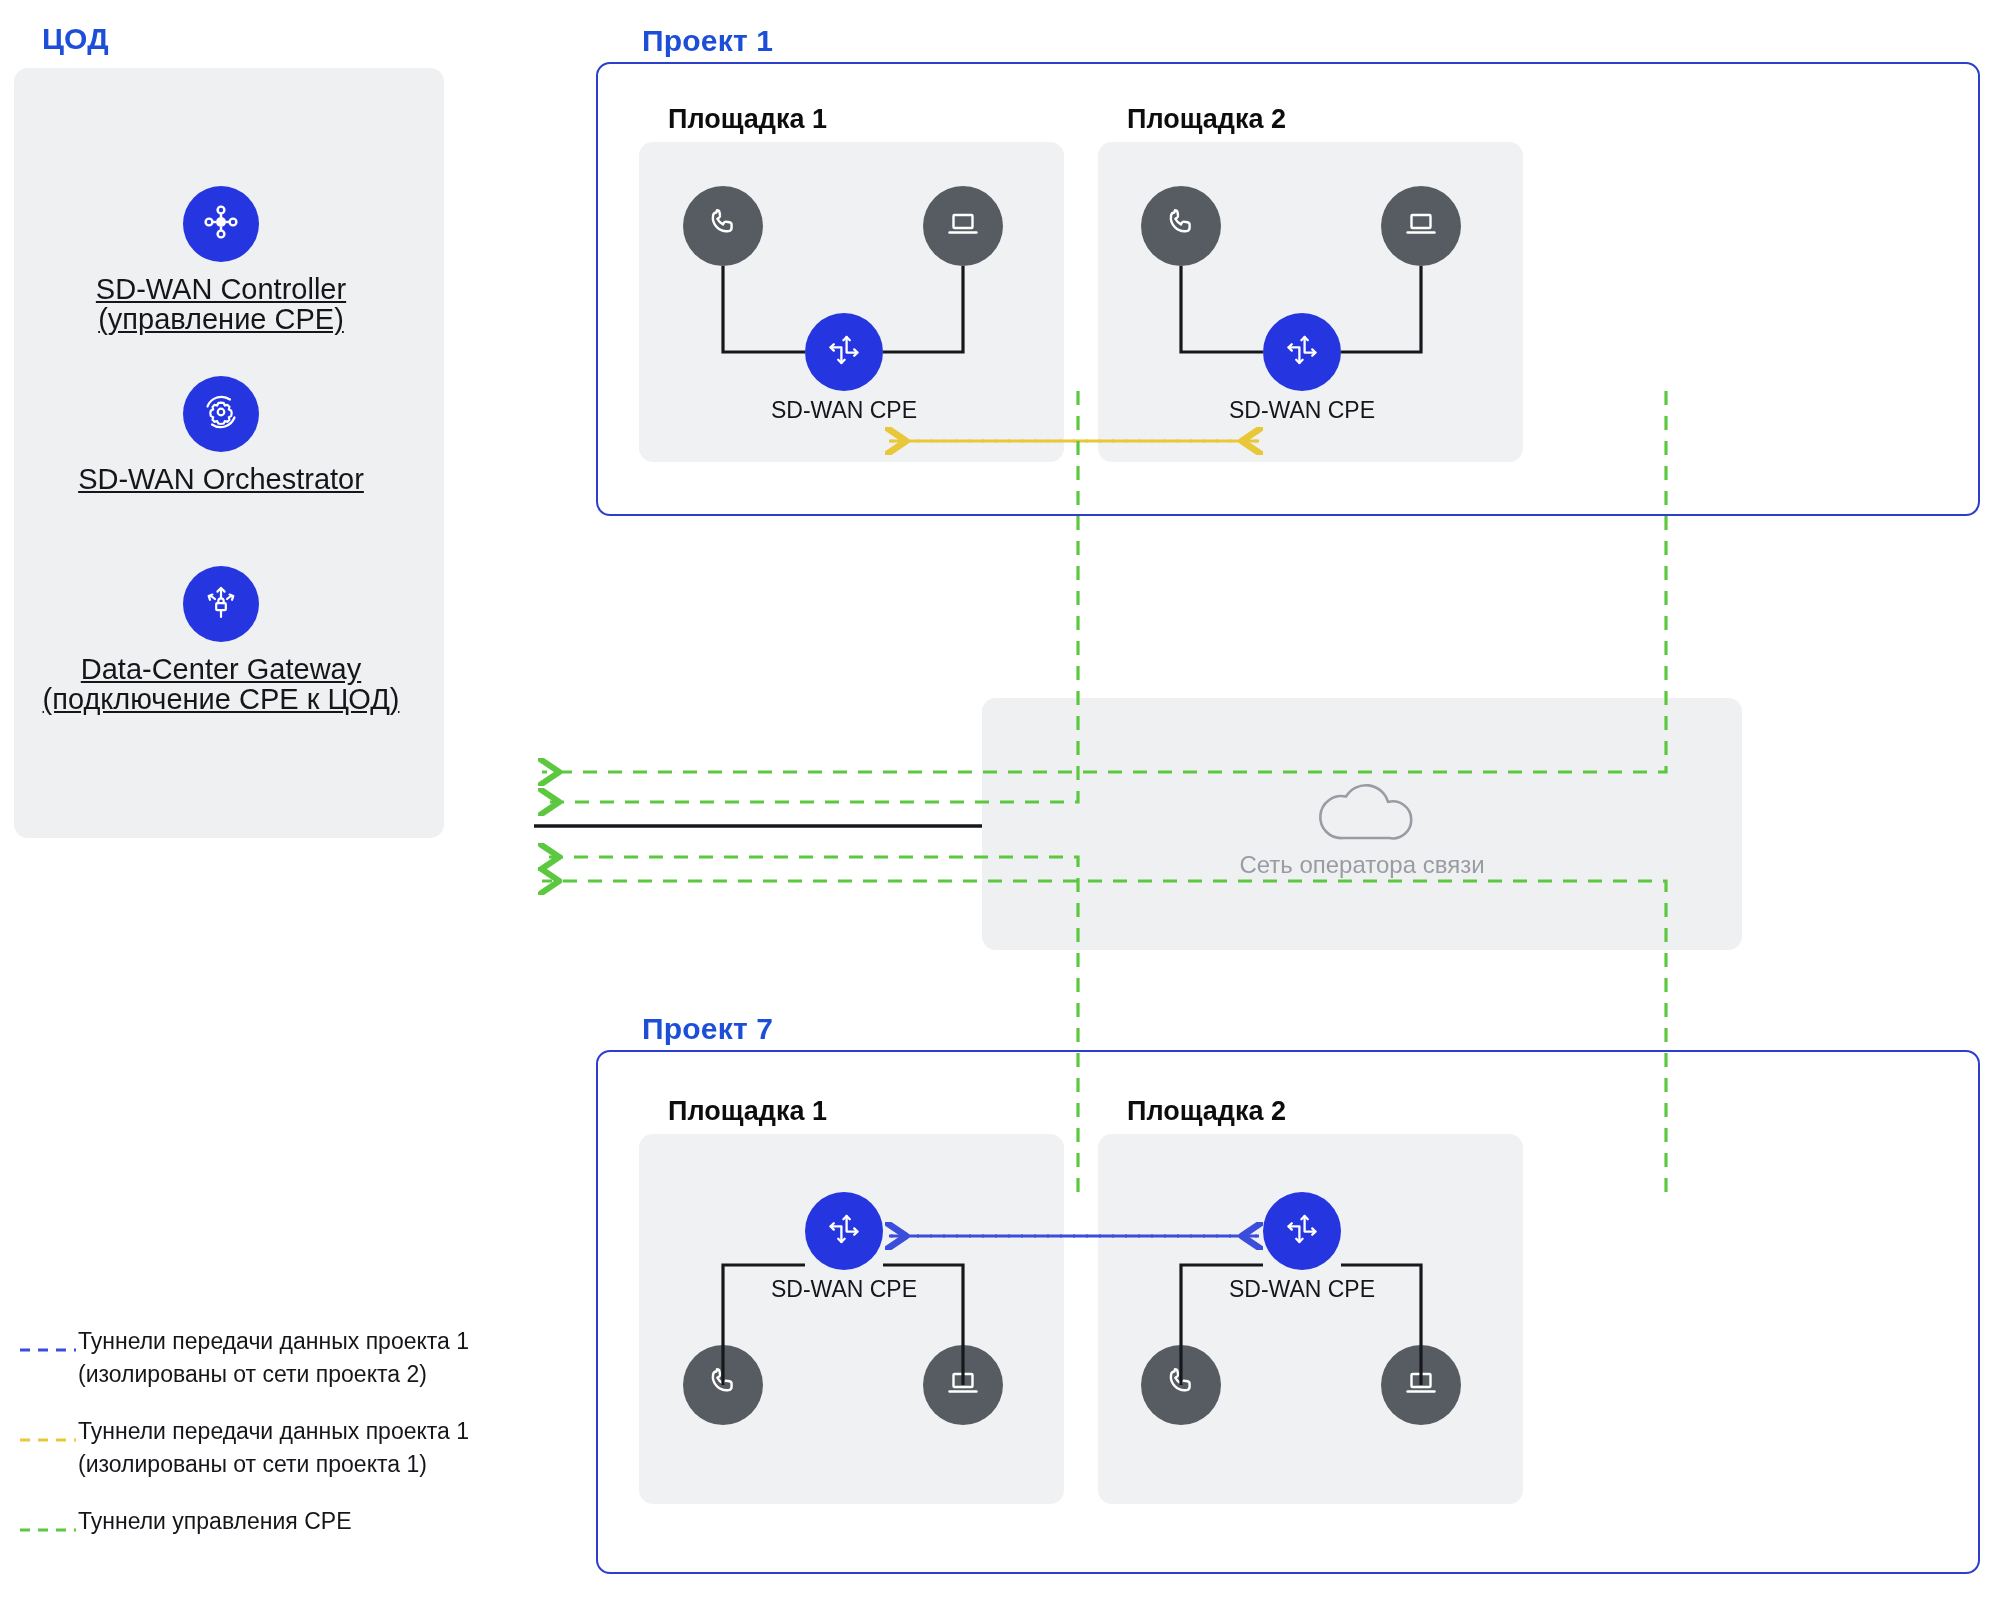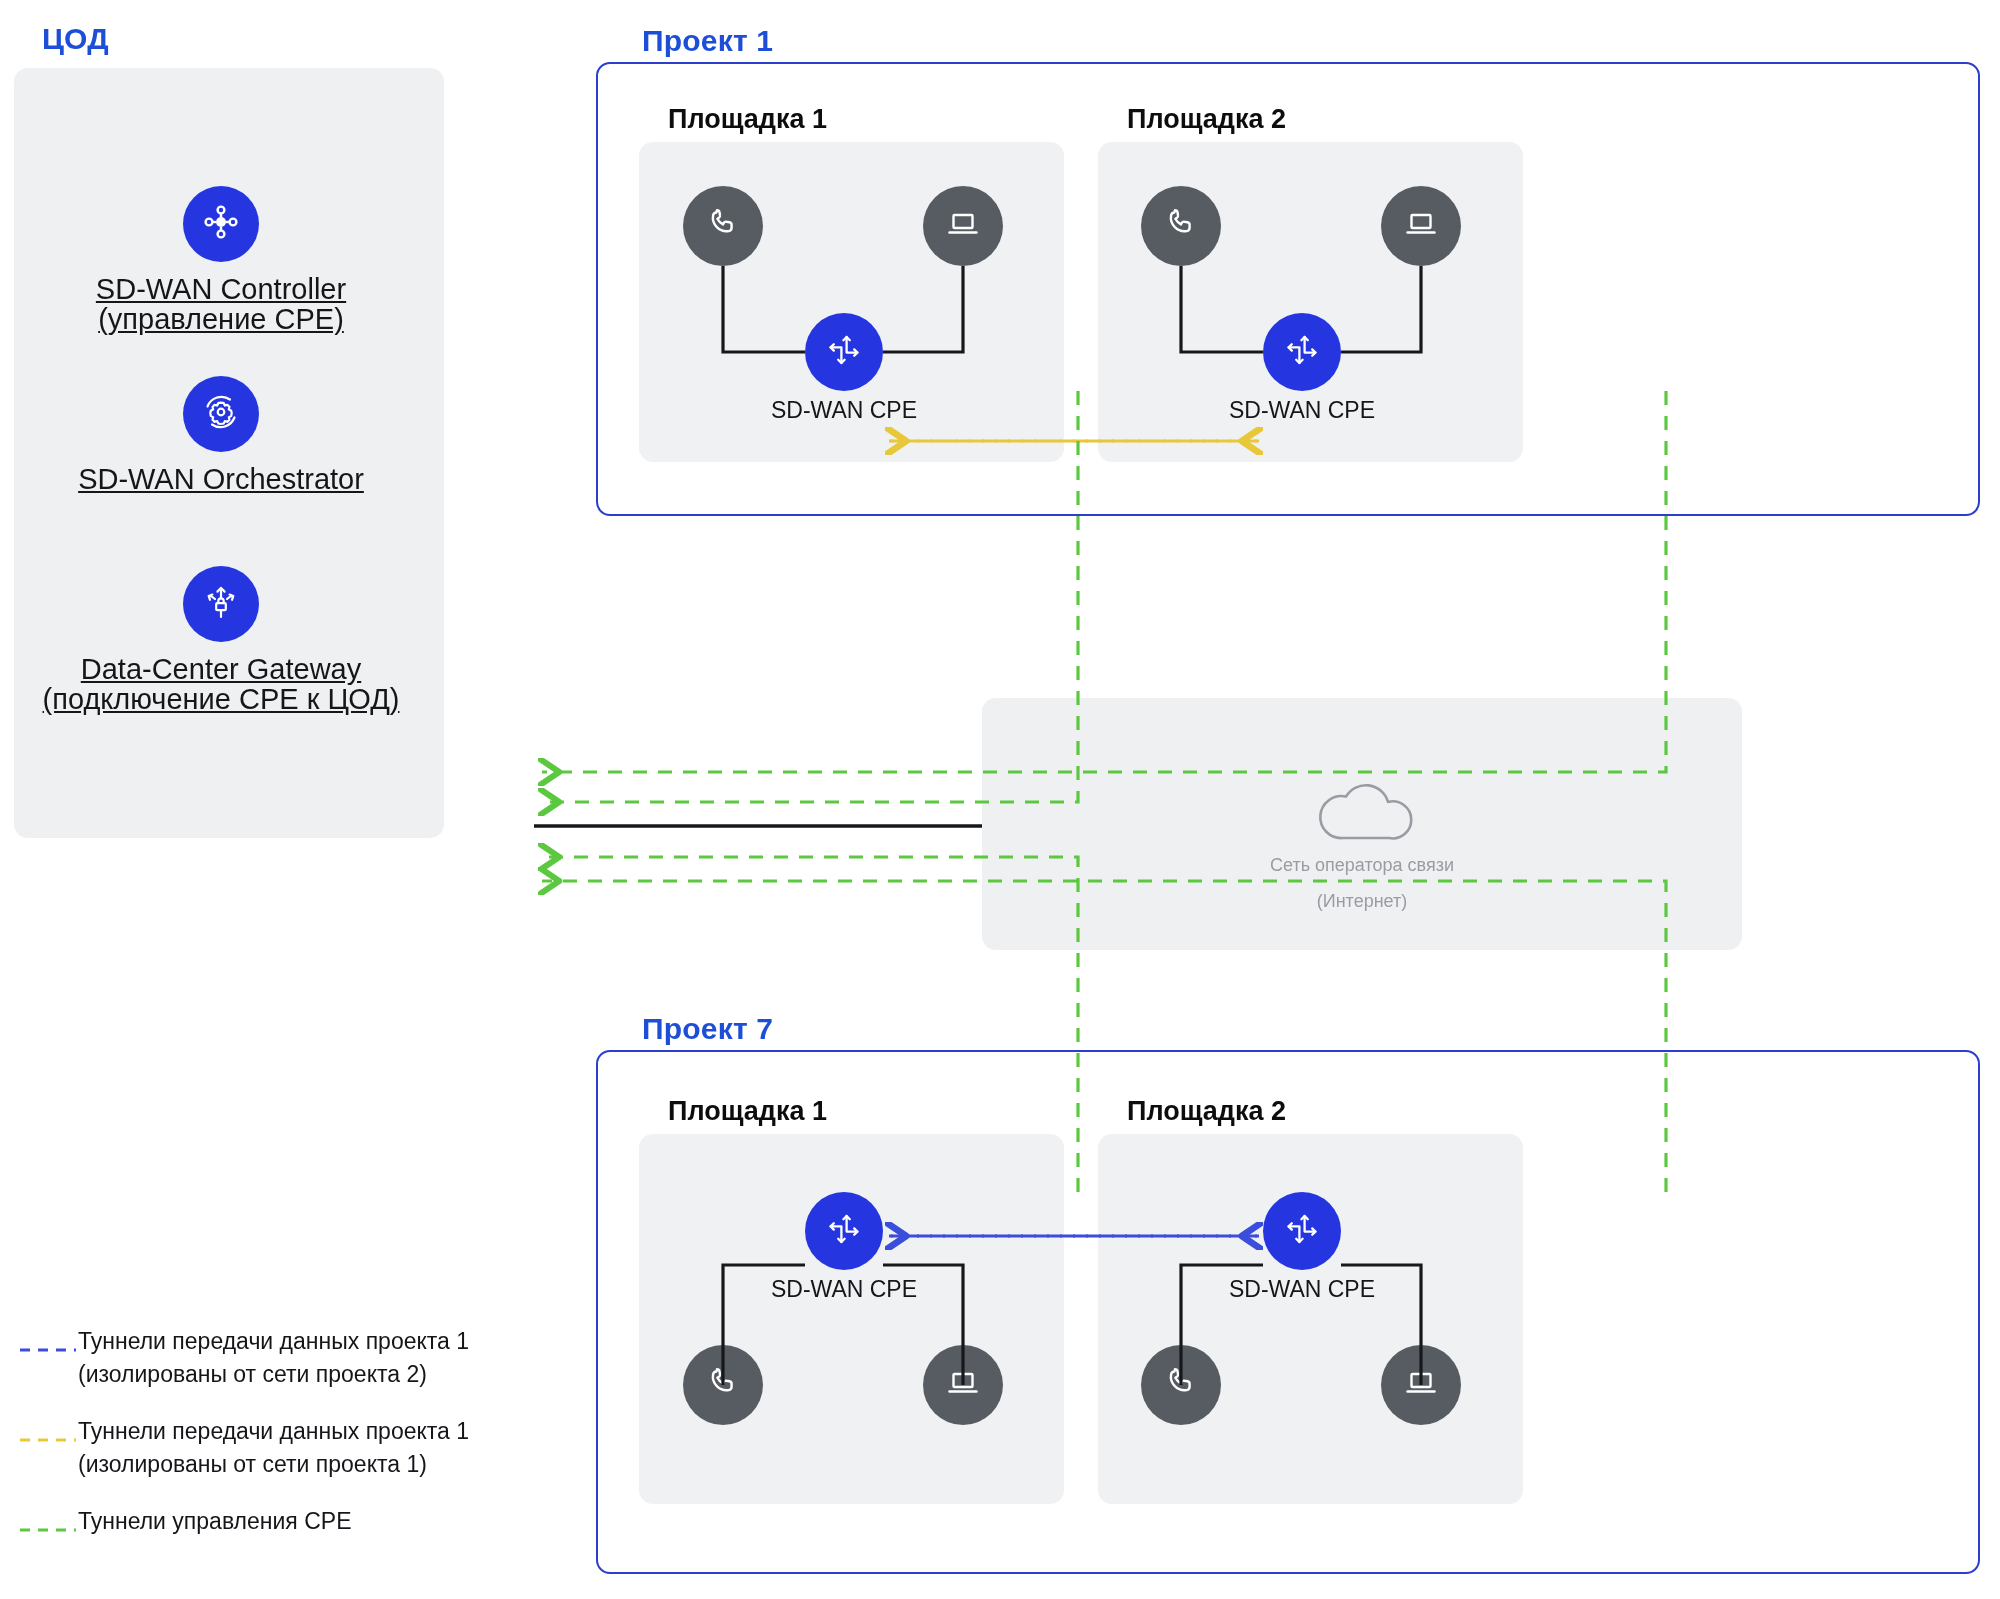--- a/index.html
+++ b/index.html
@@ -15,21 +15,21 @@
   .panel-site{background:#f0f1f3;border-radius:14px;}
   .panel-project{border:2px solid #2b3ecc;border-radius:14px;background:transparent;}
 
   
   .h-title{font-size:30px;font-weight:bold;color:#1d4ed8;letter-spacing:.2px;white-space:nowrap;}
   .h-site{font-size:27px;font-weight:bold;color:#0d0d0d;white-space:nowrap;}
 
   
   .cap{font-size:29px;color:#15161a;text-align:center;line-height:30px;white-space:nowrap;text-decoration:underline;}
   .cap-cpe{font-size:23px;color:#15161a;text-align:center;white-space:nowrap;}
-  .cloud-cap{font-size:18px;color:#9a9ca3;text-align:center;line-height:36px;white-space:nowrap;}
+  .cloud-cap{font-size:24px;color:#9a9ca3;text-align:center;line-height:36px;white-space:nowrap;}
 
   
   .node{border-radius:50%;display:flex;align-items:center;justify-content:center;}
   .node-blue{background:#2536e0;}
   .node-grey{background:#575c63;}
 
   
   .legend-row{display:flex;align-items:flex-start;}
   .legend-swatch{width:60px;flex:0 0 60px;margin-top:14px;}
   .legend-text{font-size:23px;color:#15161a;line-height:33px;white-space:pre-line;}
@@ -180,21 +180,20 @@
   <div class="abs cap-cpe" style="left:1102px;top:397px;width:400px;">SD-WAN CPE</div>
 
   <div class="abs panel-grey" style="left:982px;top:698px;width:760px;height:252px;"></div>
   <div class="abs" style="left:1310px;top:768px;">
     <svg width="110" height="76" viewBox="0 0 110 76">
       <path d="M33 70 A21 21 0 1 1 36 28.6 A23 23 0 0 1 78 34 A18.5 18.5 0 1 1 79 70 Z" fill="none" stroke="#9a9ca3" stroke-width="2.6" stroke-linejoin="round"></path>
     </svg>
   </div>
   <div class="abs cloud-cap" style="left:982px;top:847px;width:760px;">
     <div>Сеть оператора связи</div>
-    <div>(Интернет)</div>
   </div>
 
   <div class="abs h-title" style="left:642px;top:1012px;">Проект 7</div>
   <div class="abs panel-project" style="left:596px;top:1050px;width:1380px;height:520px;"></div>
 
   <div class="abs h-site" style="left:668px;top:1096px;">Площадка 1</div>
   <div class="abs panel-site" style="left:639px;top:1134px;width:425px;height:370px;"></div>
   <div class="abs node node-blue" style="left:805px;top:1192px;width:78px;height:78px;">
     <span>
       <svg width="46" height="46" viewBox="0 0 46 46">

